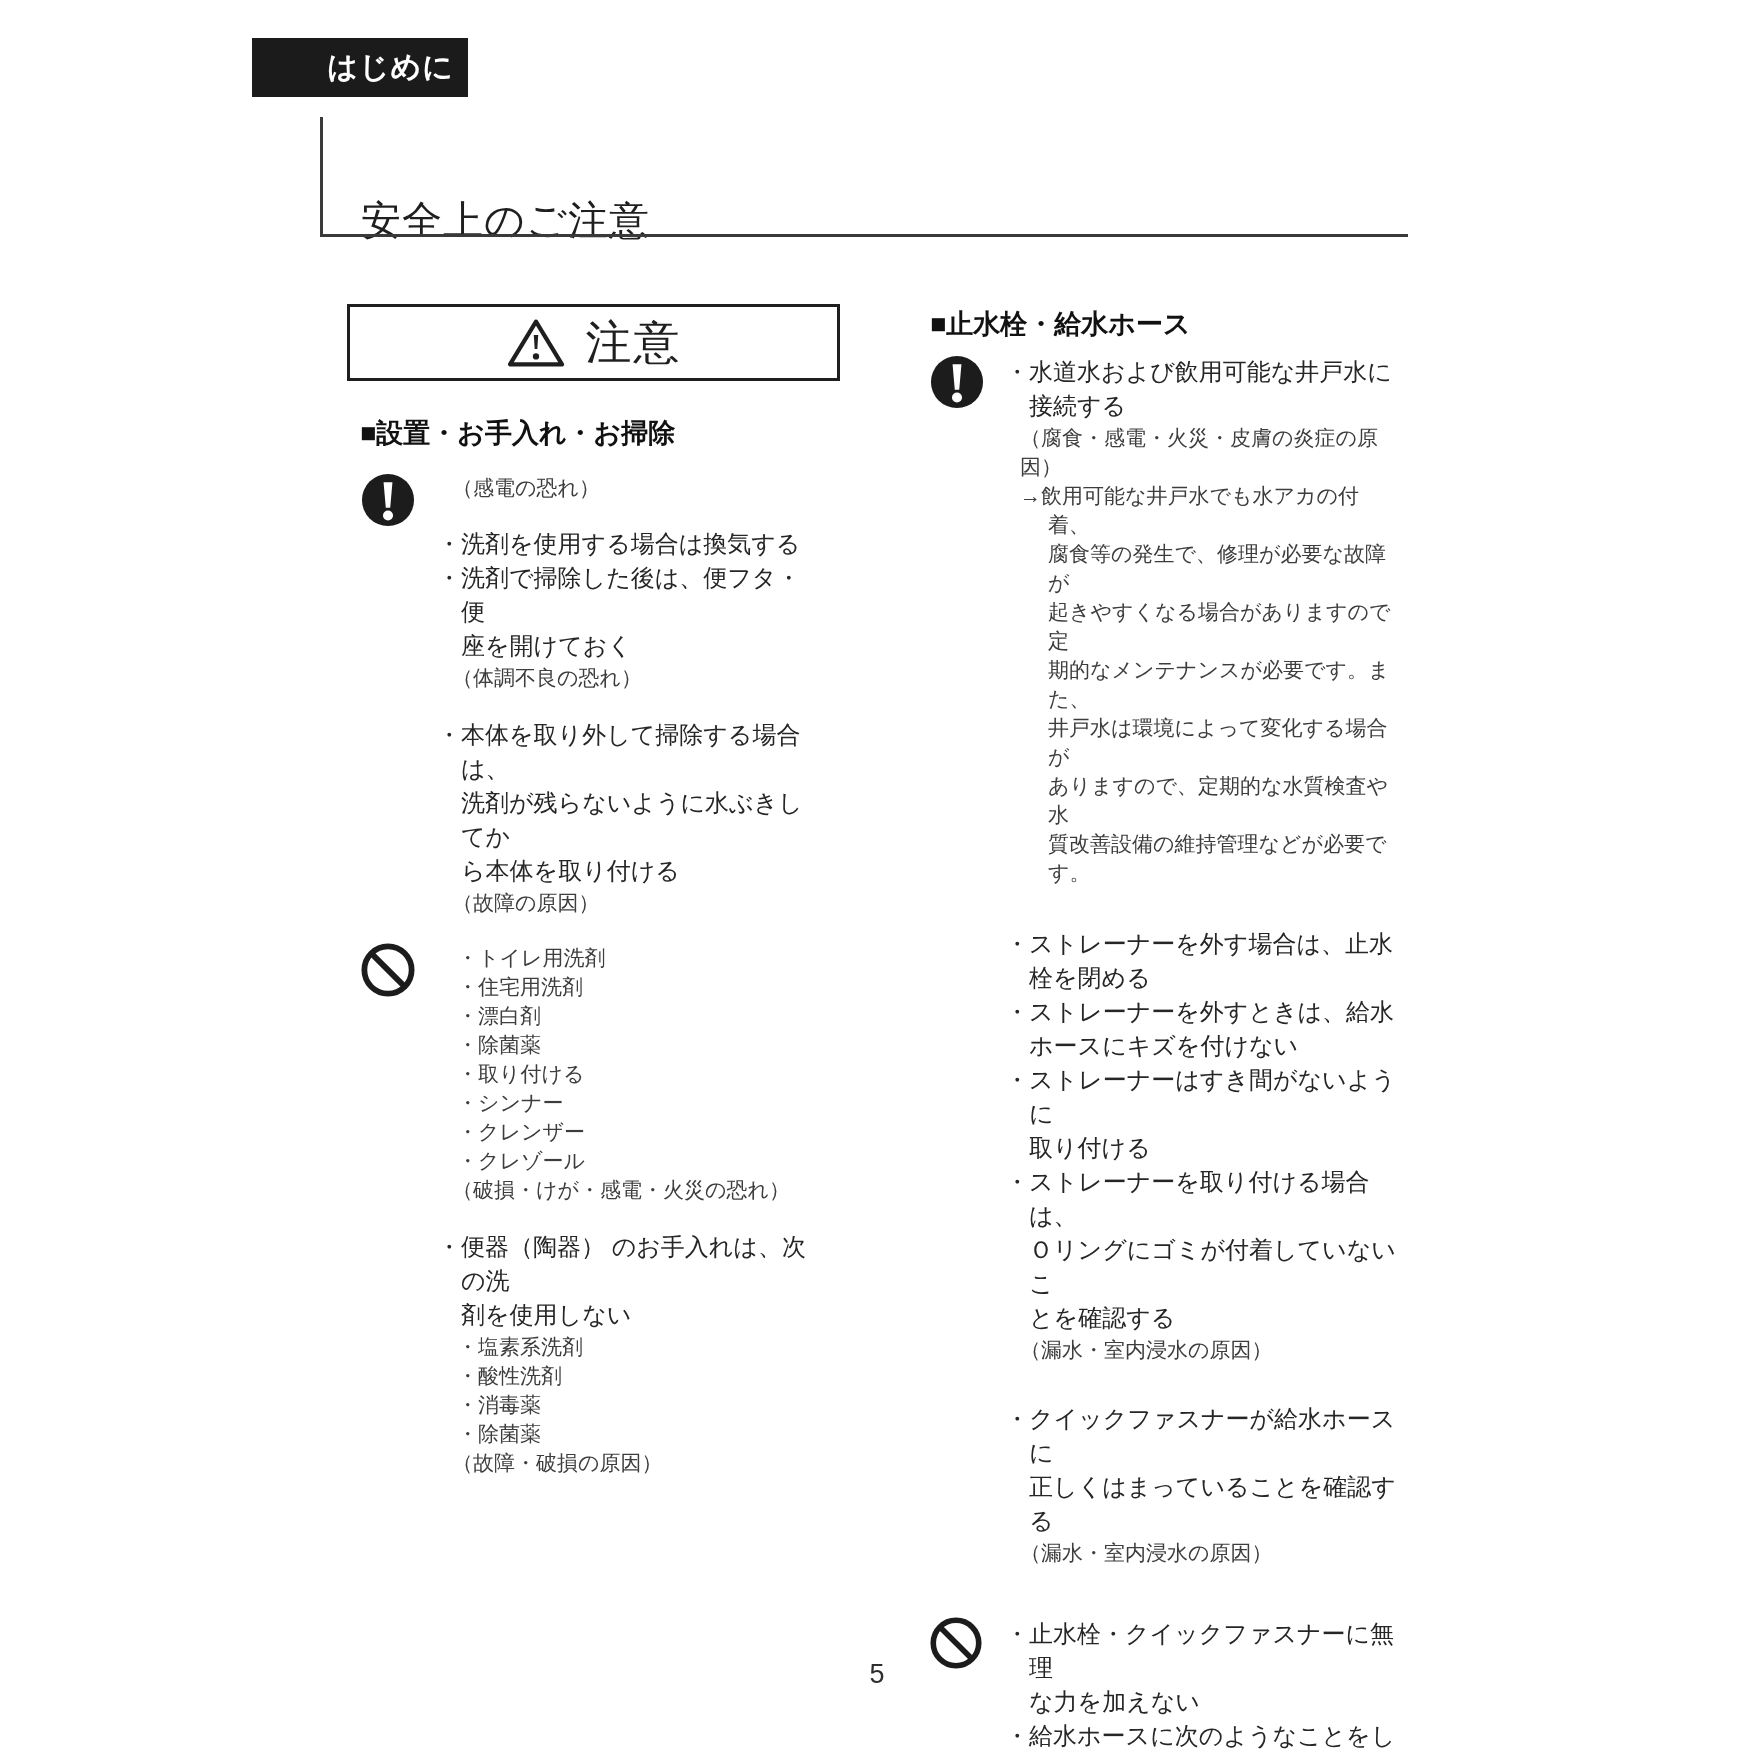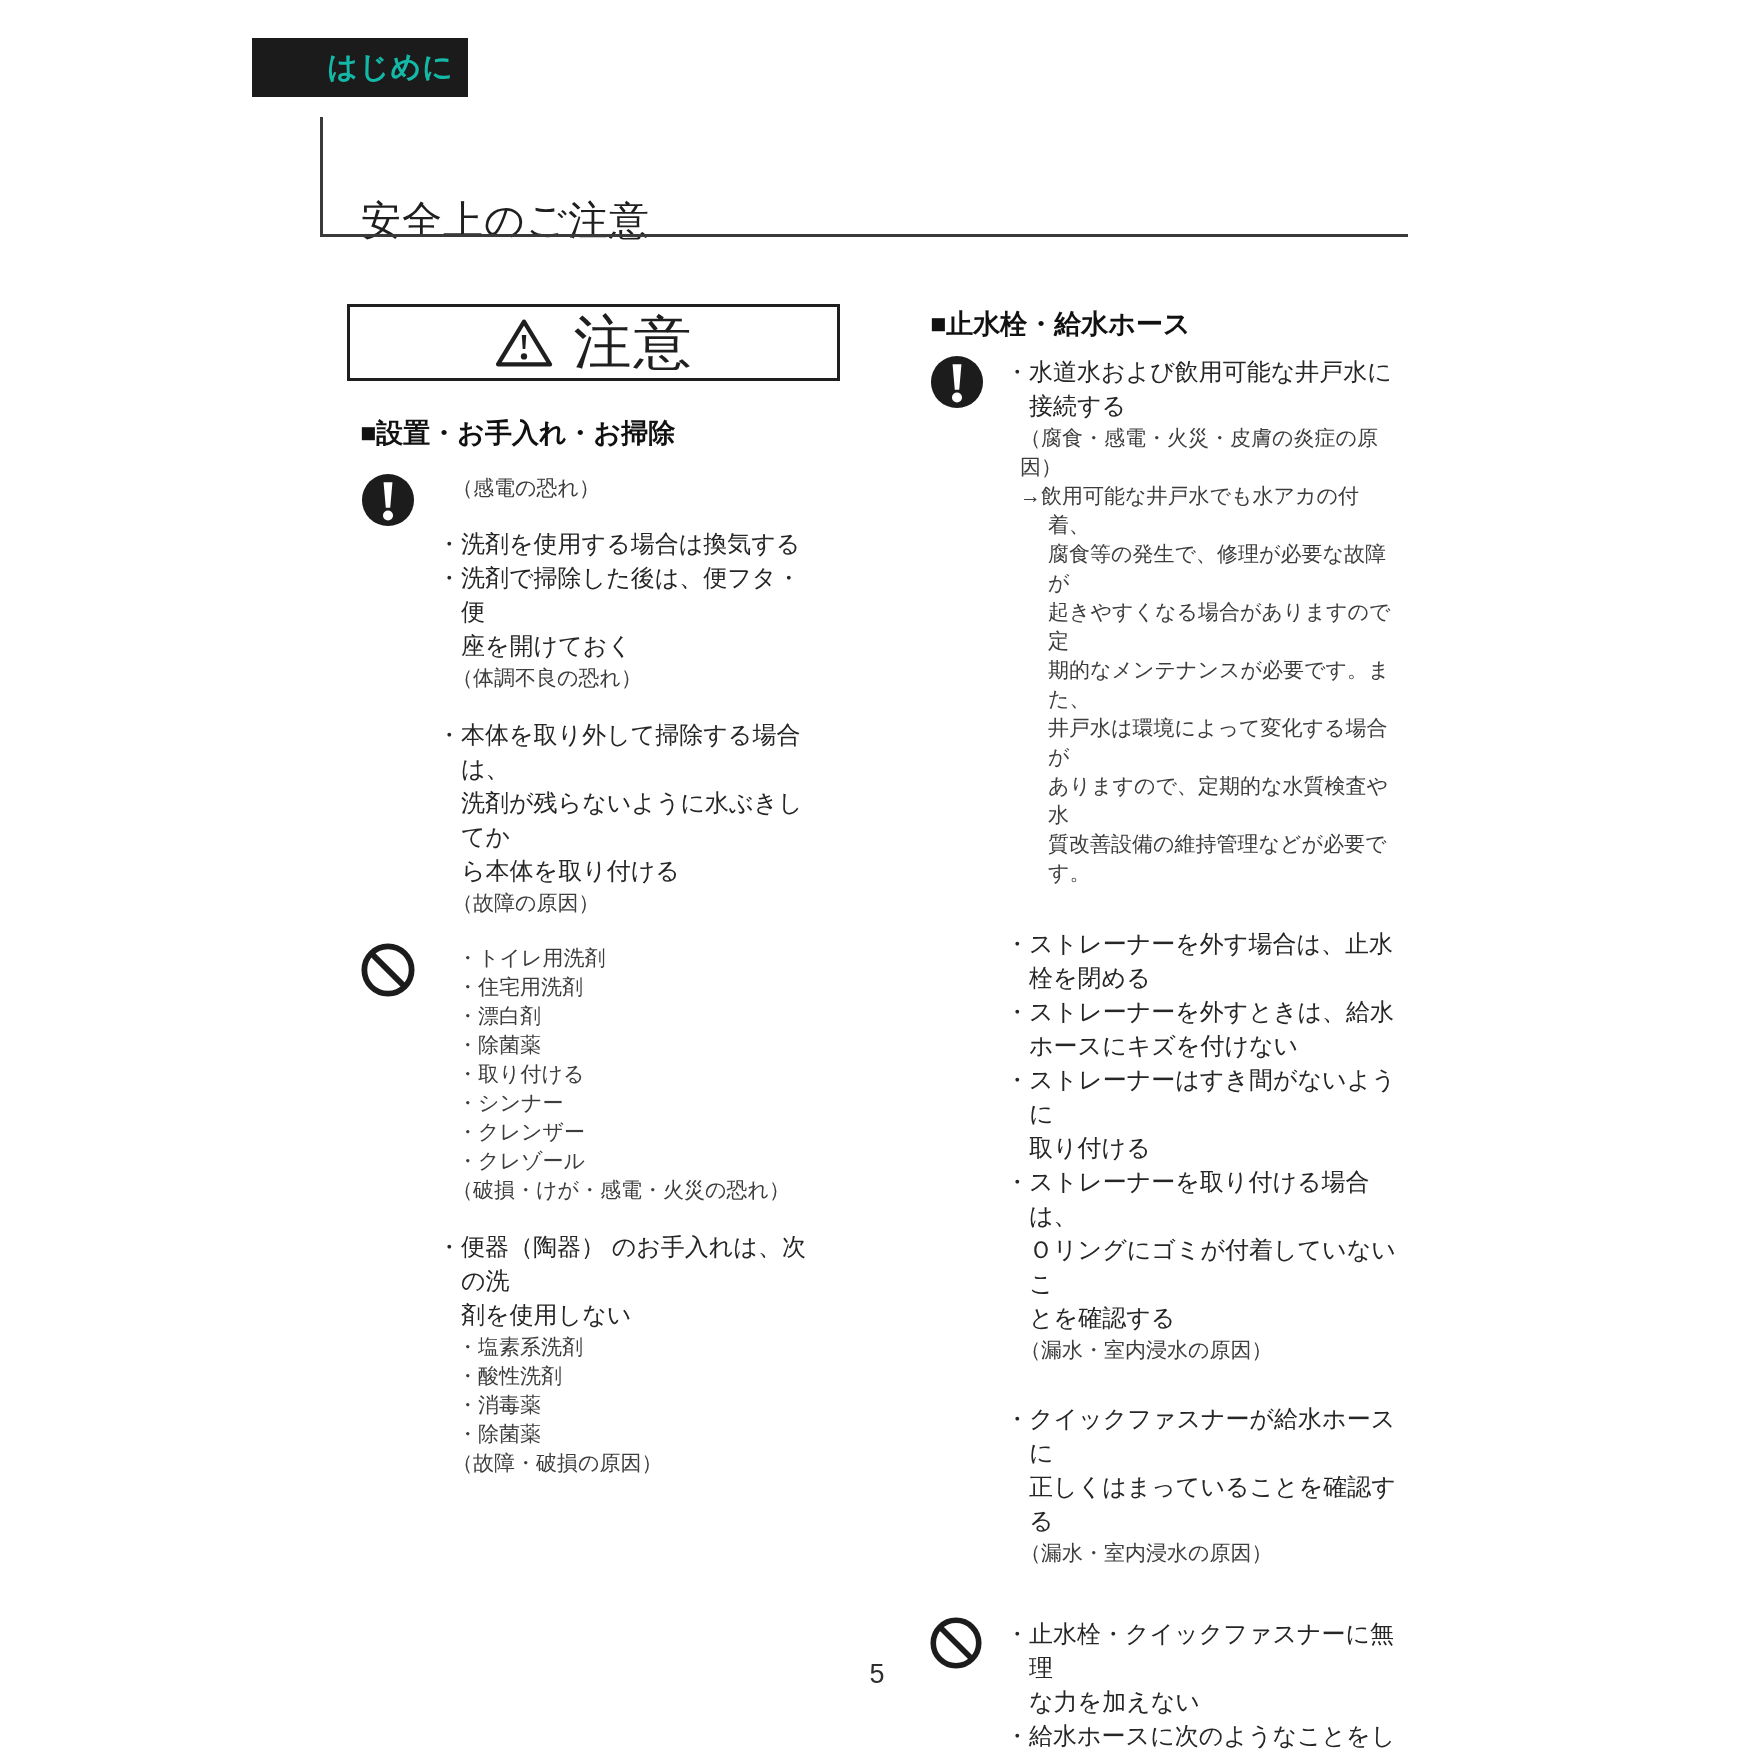--- a/index.html
+++ b/index.html
@@ -4,36 +4,36 @@
 <style>
   html,body{margin:0;padding:0;}
   body{
     width:1754px;height:1754px;position:relative;background:#ffffff;
     font-family:"Liberation Sans","DejaVu Sans",sans-serif;
     color:#262626;overflow:hidden;
   }
   
   .kicker{
     position:absolute;left:252px;top:38px;width:216px;height:59px;
-    background:#1b1b1b;color:#14b8a6;display:flex;align-items:center;
+    background:#1b1b1b;color:#ffffff;display:flex;align-items:center;
     justify-content:flex-end;padding-right:14px;box-sizing:border-box;
     font-size:30px;font-weight:bold;letter-spacing:1px;
   }
   .title-vline{position:absolute;left:320px;top:117px;width:3px;height:120px;background:#3a3a3a;}
   .page-title{
     position:absolute;left:344px;top:176px;margin:17px;font-size:40px;
     font-weight:500;color:#1f1f1f;letter-spacing:1px;
   }
   .title-rule{position:absolute;left:320px;top:234px;width:1088px;height:3px;background:#3a3a3a;}
   
   .caution-box{
     position:absolute;left:347px;top:304px;width:487px;height:71px;
     border:3px solid #1f1f1f;display:flex;align-items:center;justify-content:center;gap:20px;
   }
-  .caution-box .label{font-size:58px;color:#1f1f1f;letter-spacing:2px;}
+  .caution-box .label{font-size:46px;color:#1f1f1f;letter-spacing:2px;}
   
   .col{position:absolute;width:470px;}
   .col-left{left:347px;top:416px;}
   .col-right{left:930px;top:307px;}
   .section-header{margin:0;font-size:27px;font-weight:bold;color:#111;line-height:34px;}
   .col-left .section-header{margin-left:13px;}
   .group{display:flex;align-items:flex-start;}
   .g-top-sm{margin-top:14px;}
   .g-top-md{margin-top:23px;}
   .g-top-lg{margin-top:26px;}

